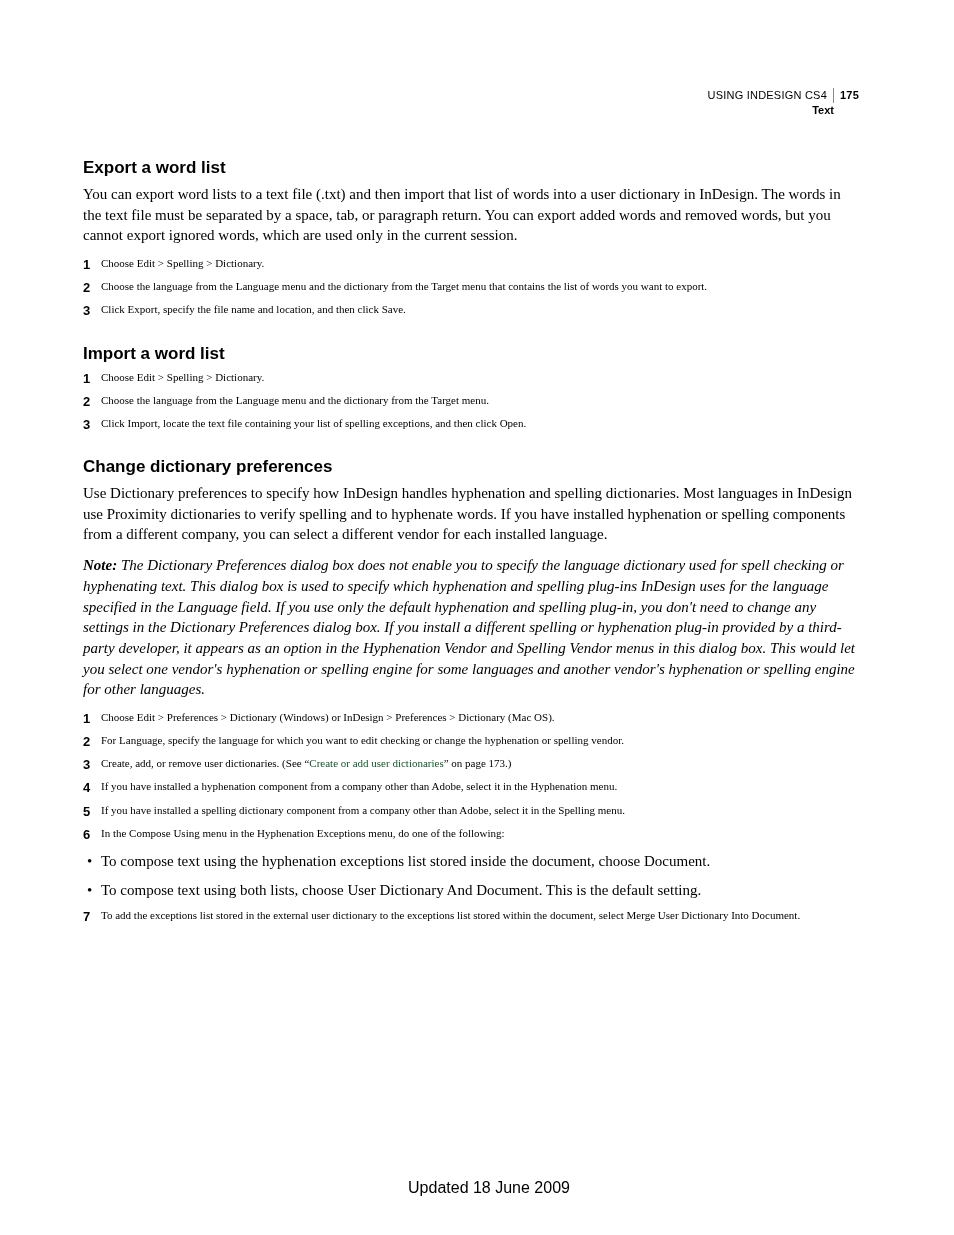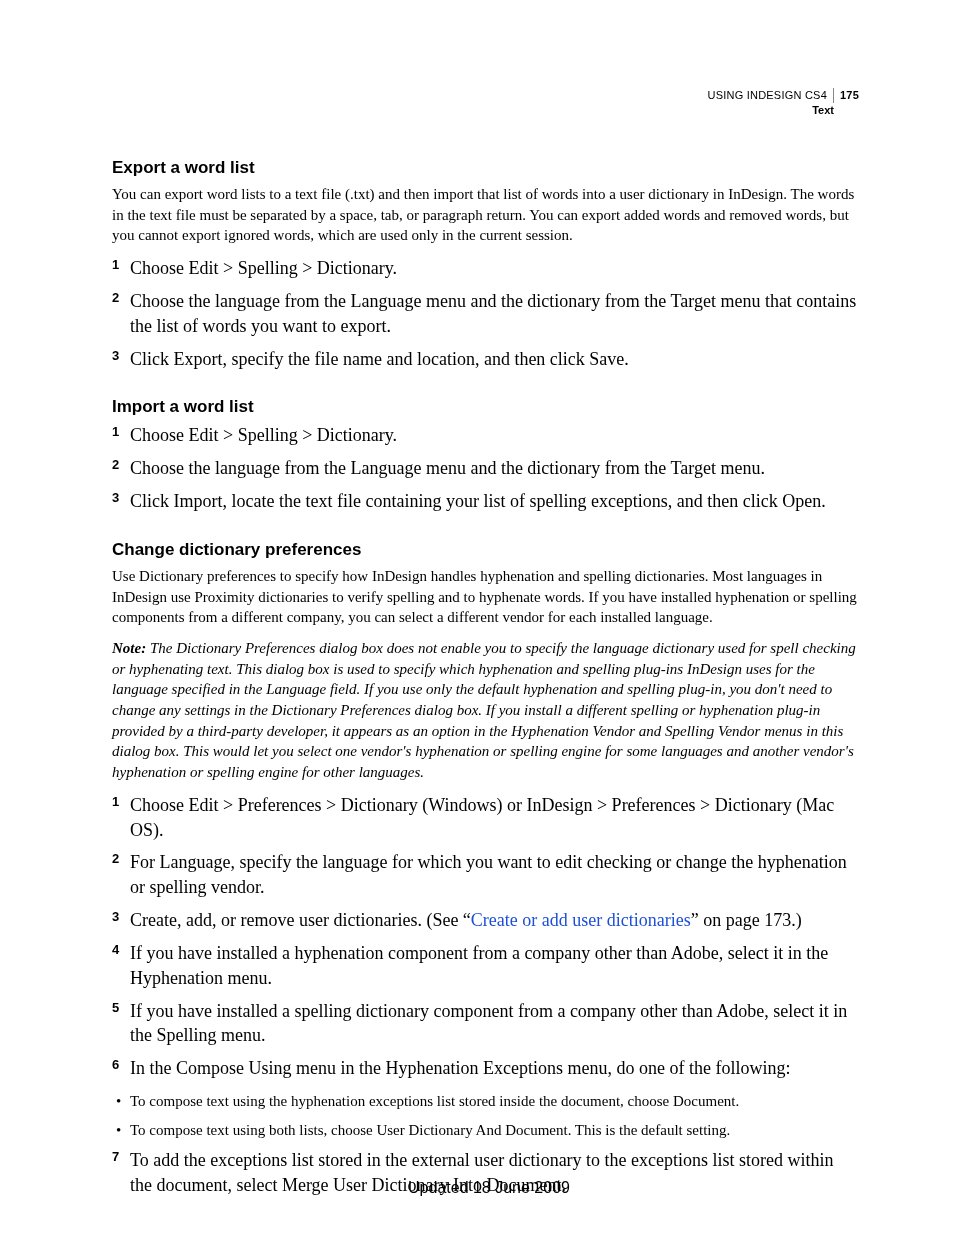--- a/index.html
+++ b/index.html
@@ -7,21 +7,21 @@
     padding: 0;
     font-family: "Minion Pro", Georgia, "Times New Roman", serif;
     color: #000;
     background: #fff;
   }
   .page {
     width: 954px;
     height: 1235px;
     position: relative;
     box-sizing: border-box;
-    padding: 88px 95px 0 112px;
+    padding: 88px 95px 0 83px;
   }
   .running-head {
     position: absolute;
     top: 88px;
     right: 95px;
     text-align: right;
     font-family: "Myriad Pro", "Helvetica Neue", Arial, sans-serif;
     font-size: 11px;
     line-height: 1.35;
   }
@@ -49,21 +49,21 @@
     margin: 0 0 10px 0;
   }
   ol.steps {
     list-style: none;
     padding: 0;
     margin: 0 0 10px 0;
     counter-reset: step;
   }
   ol.steps > li {
     counter-increment: step;
-    font-size: 18px;
+    font-size: 11px;
     line-height: 1.38;
     margin: 0 0 8px 0;
     padding-left: 18px;
     position: relative;
   }
   ol.steps > li::before {
     content: counter(step);
     position: absolute;
     left: 0;
     top: 0;
@@ -84,21 +84,21 @@
     position: relative;
   }
   ul.bullets > li::before {
     content: "•";
     position: absolute;
     left: 4px;
     top: 0;
   }
   .note-label { font-weight: 700; font-style: italic; }
   .note-body { font-style: italic; }
-  a.xref { color: #1d4ed8; text-decoration: none; }
+  a.xref { color: #14532d; text-decoration: none; }
   .footer {
     position: absolute;
     bottom: 38px;
     left: 12px;
     width: 100%;
     text-align: center;
     font-family: "Helvetica Neue", Arial, sans-serif;
     font-size: 16px;
   }
 </style>

